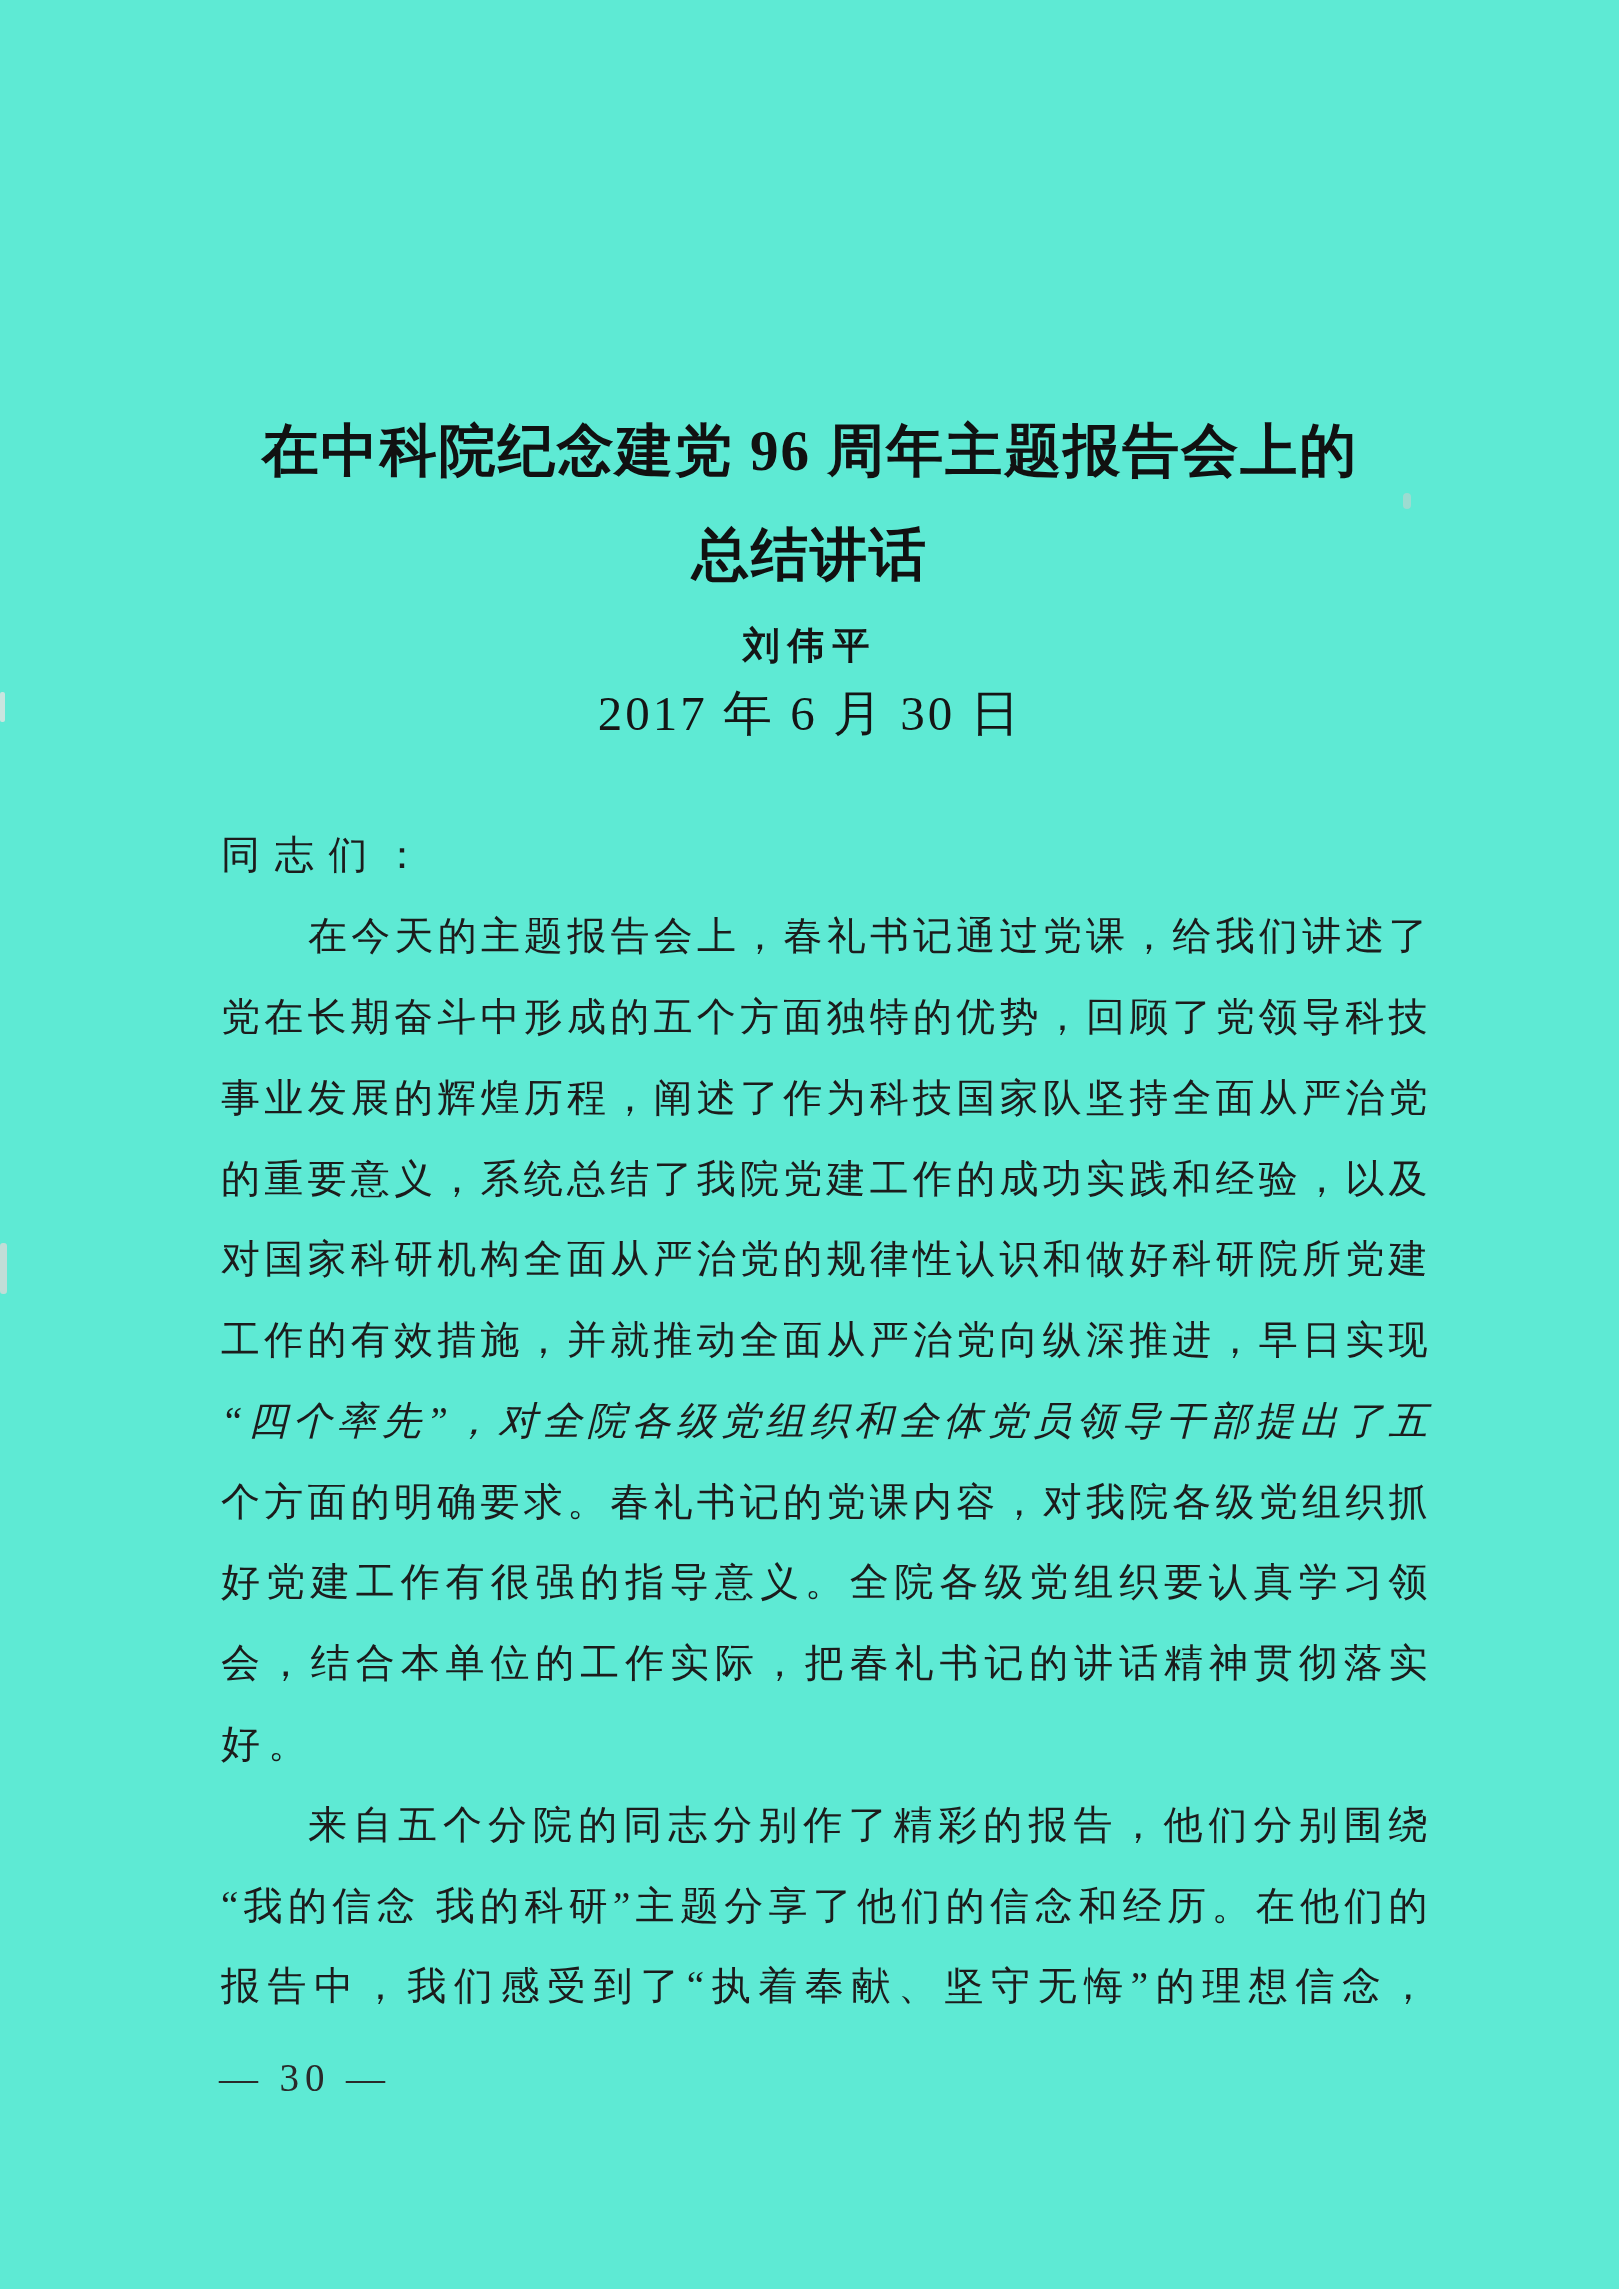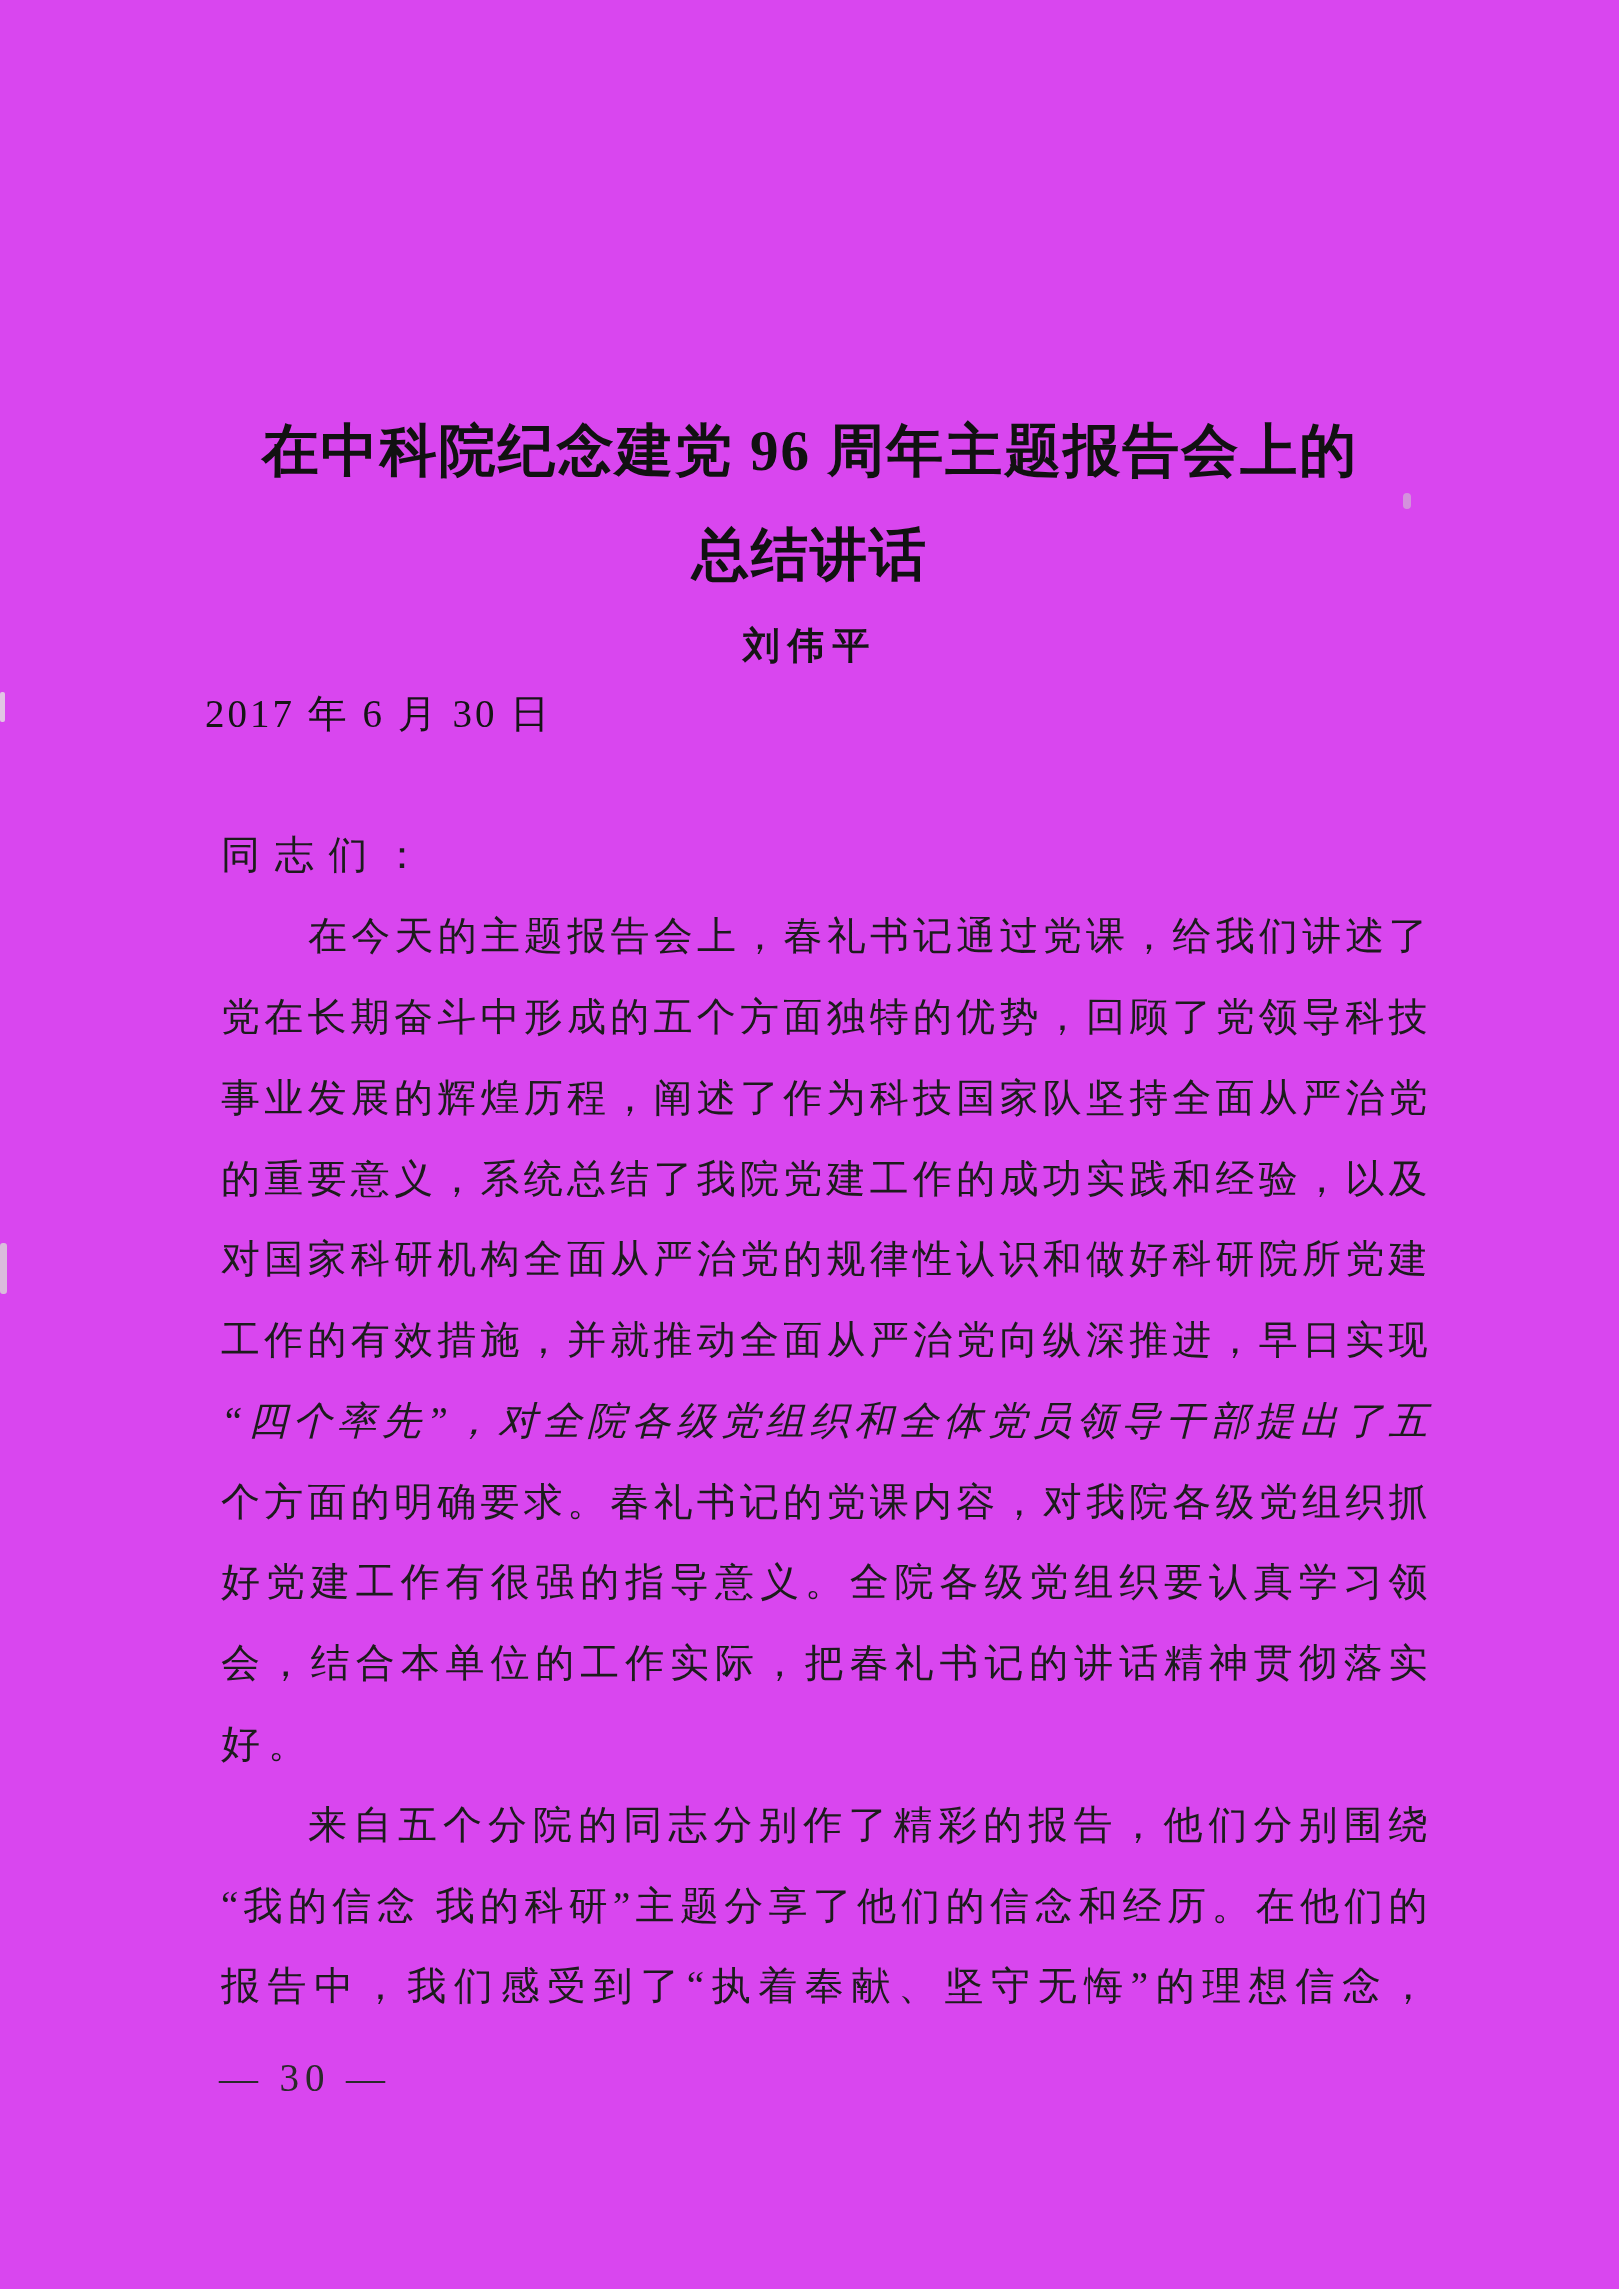--- a/index.html
+++ b/index.html
@@ -4,21 +4,21 @@
 <style>
   html, body {
     margin: 0;
     padding: 0;
     background: #ffffff;
   }
   .page {
     position: relative;
     width: 1619px;
     height: 2289px;
-    background: #d946ef;
+    background: #5eead4;
     overflow: hidden;
     font-family: "Liberation Serif", "DejaVu Serif", serif;
     color: #1c1c1c;
   }
   .title-line {
     position: absolute;
     left: 205px;
     width: 1210px;
     text-align: center;
     font-size: 57px;
@@ -40,21 +40,22 @@
     font-weight: 700;
     letter-spacing: 7.9px;
     line-height: 57px;
     color: #151515;
   }
   .date-line {
     position: absolute;
     top: 684px;
     left: 205px;
     width: 1210px;
-    font-size: 39px;
+    text-align: center;
+    font-size: 49px;
     letter-spacing: 3px;
     line-height: 59px;
     color: #151515;
   }
   .body-line {
     position: absolute;
     left: 221px;
     width: 1210px;
     height: 59px;
     font-size: 39px;

